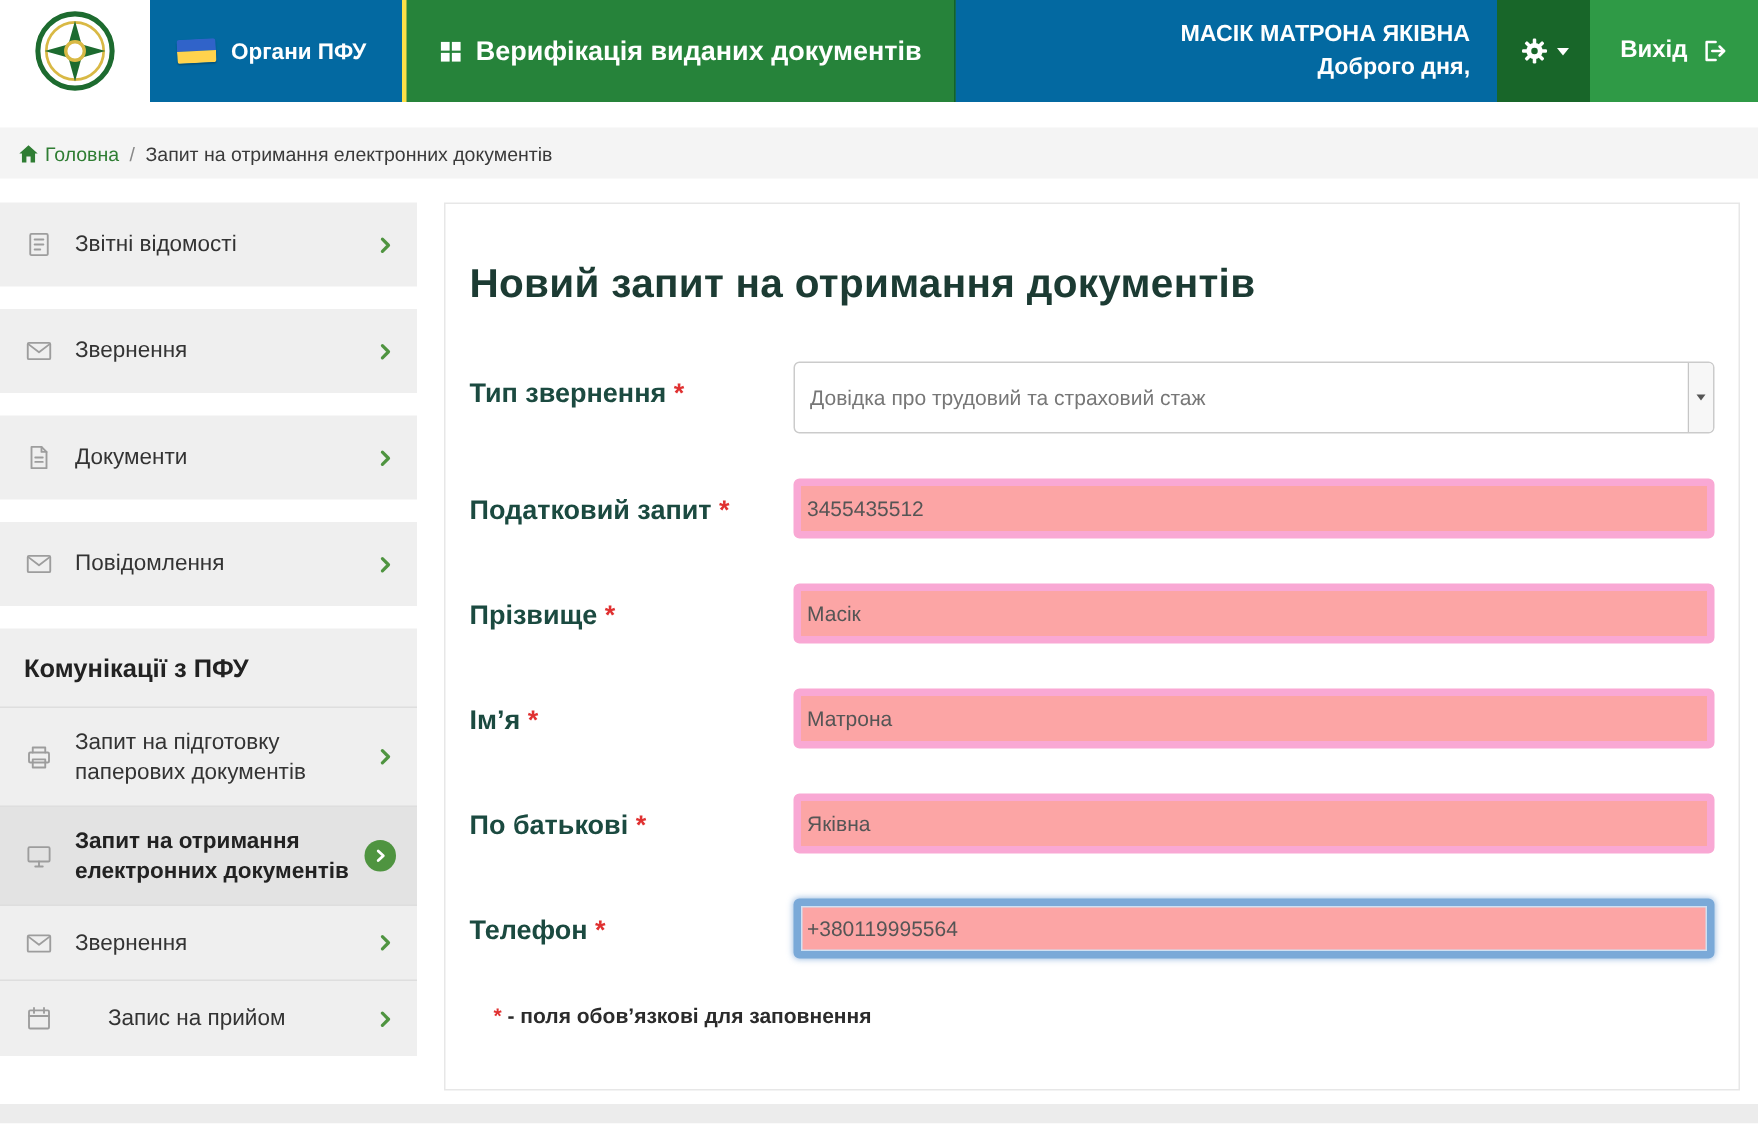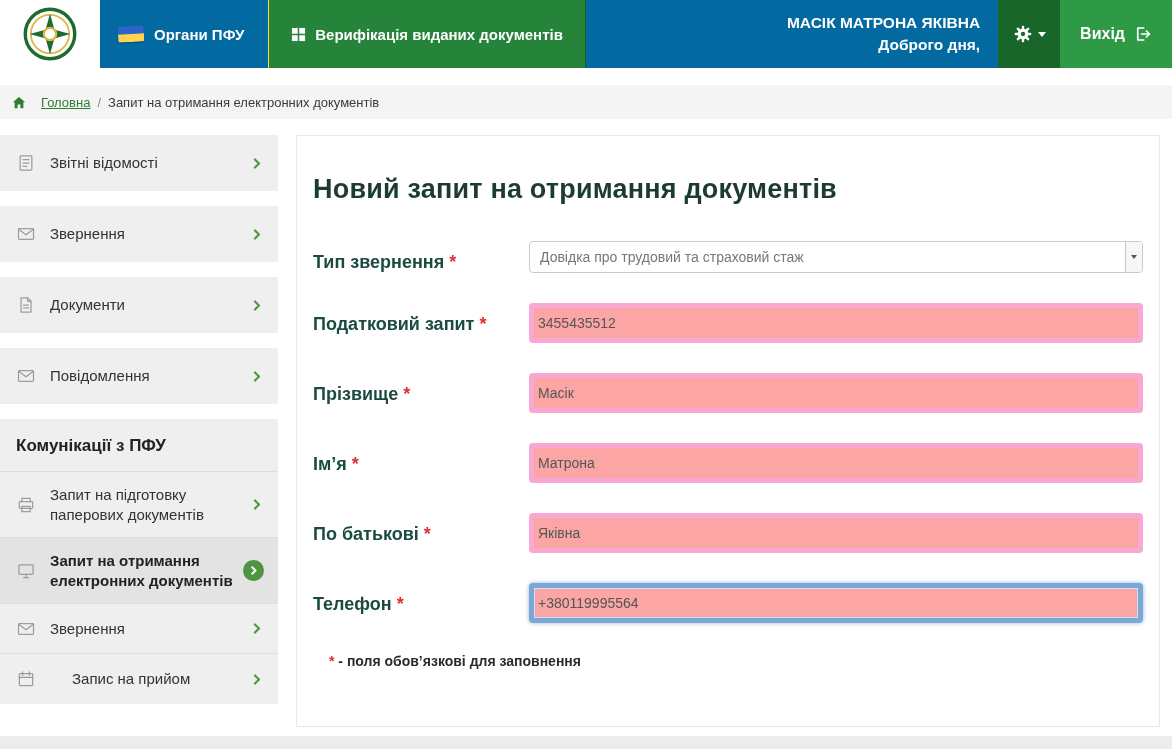--- a/index.html
+++ b/index.html
@@ -8,37 +8,37 @@
     width: 1172px; height: 749px;
     font-family: "Liberation Sans", "DejaVu Sans", sans-serif;
     background: #ffffff; position: relative; overflow: hidden;
   }
 
   
   .header { display: flex; align-items: stretch; height: 68px; background: #0369a1; }
   .logo-box { width: 100px; flex: 0 0 auto; background: #fff; display: flex; align-items: center; justify-content: center; cursor: pointer; }
   .hdr-item { display: flex; align-items: center; color: #fff; font-weight: bold; cursor: pointer; }
   .hdr-organs { padding: 0 24px 0 18px; gap: 10px; font-size: 15px; }
-  .hdr-verif  { padding: 0 22px; gap: 9px; font-size: 15px; background: #26833a;
-                border-left: 1px solid #fde047; border-right: 1px solid #14612a; }
+  .hdr-verif  { padding: 0 22px; gap: 9px; font-size: 18px; background: #26833a;
+                border-left: 3px solid #fde047; border-right: 1px solid #14612a; }
   .hdr-greeting { margin-left: auto; align-self: center; text-align: right; padding: 0 18px;
                   font-size: 15.5px; font-weight: bold; color: #fff; line-height: 1.45; cursor: default; }
   .hdr-gear { width: 62px; background: #186629; justify-content: center; gap: 5px; }
   .caret { width: 0; height: 0; border-left: 4px solid transparent; border-right: 4px solid transparent; border-top: 5px solid #fff; }
   .hdr-logout { background: #2f9a46; padding: 0 20px; gap: 9px; font-size: 16px; }
 
   .flag { width: 26px; height: 16px; border-radius: 2px; overflow: hidden; transform: rotate(-3deg);
           box-shadow: 0 1px 1px rgba(0,0,0,.25); flex: 0 0 auto; }
   .flag .b { height: 8px; background: #3063c9; }
   .flag .y { height: 8px; background: #ffd34d; }
 
   
   .breadcrumb { margin-top: 17px; height: 34px; background: #f4f4f4; display: flex; align-items: center;
                 padding: 0 12px; font-size: 13px; color: #666; gap: 7px; }
-  .bc-home { display: flex; align-items: flex-end; gap: 15px; color: #2f7d33; cursor: pointer; text-decoration: underline; }
+  .bc-home { display: flex; align-items: flex-end; gap: 4px; color: #2f7d33; cursor: pointer; }
   .bc-sep { color: #888; }
   .bc-current { color: #3a3a3a; }
 
   
   .content { display: flex; align-items: flex-start; }
   .sidebar { width: 278px; flex: 0 0 auto; margin-top: 16px; }
   .main { flex: 1; margin: 16px 12px 0 18px; }
 
   
   .side-item { display: flex; align-items: center; background: #efefef; min-height: 56px;
@@ -62,21 +62,21 @@
   
   .card { background: #fff; border: 1px solid #e7e7e7; padding: 14px 16px 28px; min-height: 592px; }
   .card-title { font-size: 27px; font-weight: bold; color: #1c3b33; margin: 24px 0 36px; letter-spacing: .2px; cursor: default; }
   .frow { display: flex; margin-bottom: 30px; }
   .flabel { width: 216px; flex: 0 0 auto; padding-top: 11px; font-size: 18px; font-weight: bold; color: #1b4a40; cursor: default; }
   .red { color: #e03131; }
   .fctrl { flex: 1; position: relative; }
   input.txt { width: 100%; height: 40px; border: 5px solid #f9a8d4; border-radius: 4px; padding: 0 4px;
               font-size: 14px; color: #555; font-family: inherit; background: #fca5a5; }
   input.txt.focused { border-color: #7aa9d8; box-shadow: 0 0 4px rgba(96,148,208,.65), inset 0 0 0 1px #cfe0f2; }
-  select.sel { width: 100%; height: 32px; border: 1px solid #cbcbcb; border-radius: 4px; padding: 0 30px 0 10px;
+  select.sel { width: 100%; height: 48px; border: 1px solid #cbcbcb; border-radius: 4px; padding: 0 30px 0 10px;
                font-size: 14px; color: #777; background: #fff; appearance: none; -webkit-appearance: none;
                -moz-appearance: none; font-family: inherit; }
   .sel-btn { position: absolute; top: 1px; right: 1px; bottom: 1px; width: 17px; border-left: 1px solid #c6c6c6;
              background: #f7f7f7; display: flex; align-items: center; justify-content: center;
              pointer-events: none; border-radius: 0 3px 3px 0; }
   .sel-btn::after { content: ""; border-left: 3.5px solid transparent; border-right: 3.5px solid transparent;
                     border-top: 4.5px solid #555; }
   .note { font-size: 14px; color: #2b2b2b; font-weight: bold; margin-top: 8px; padding-left: 16px; cursor: default; }
 
   .footer-strip { position: absolute; left: 0; right: 0; bottom: 0; height: 13px; background: #ececec; }

